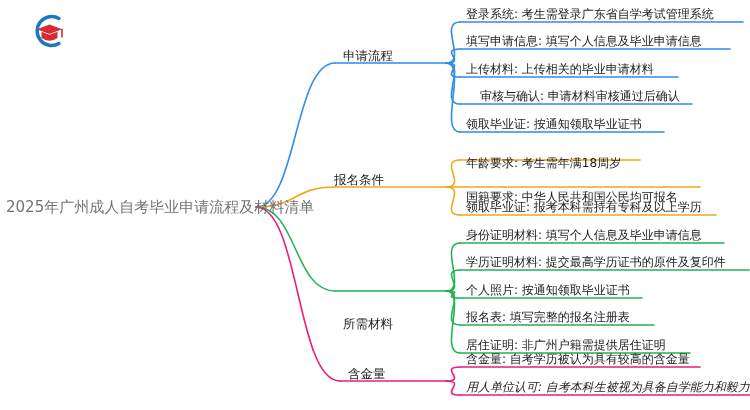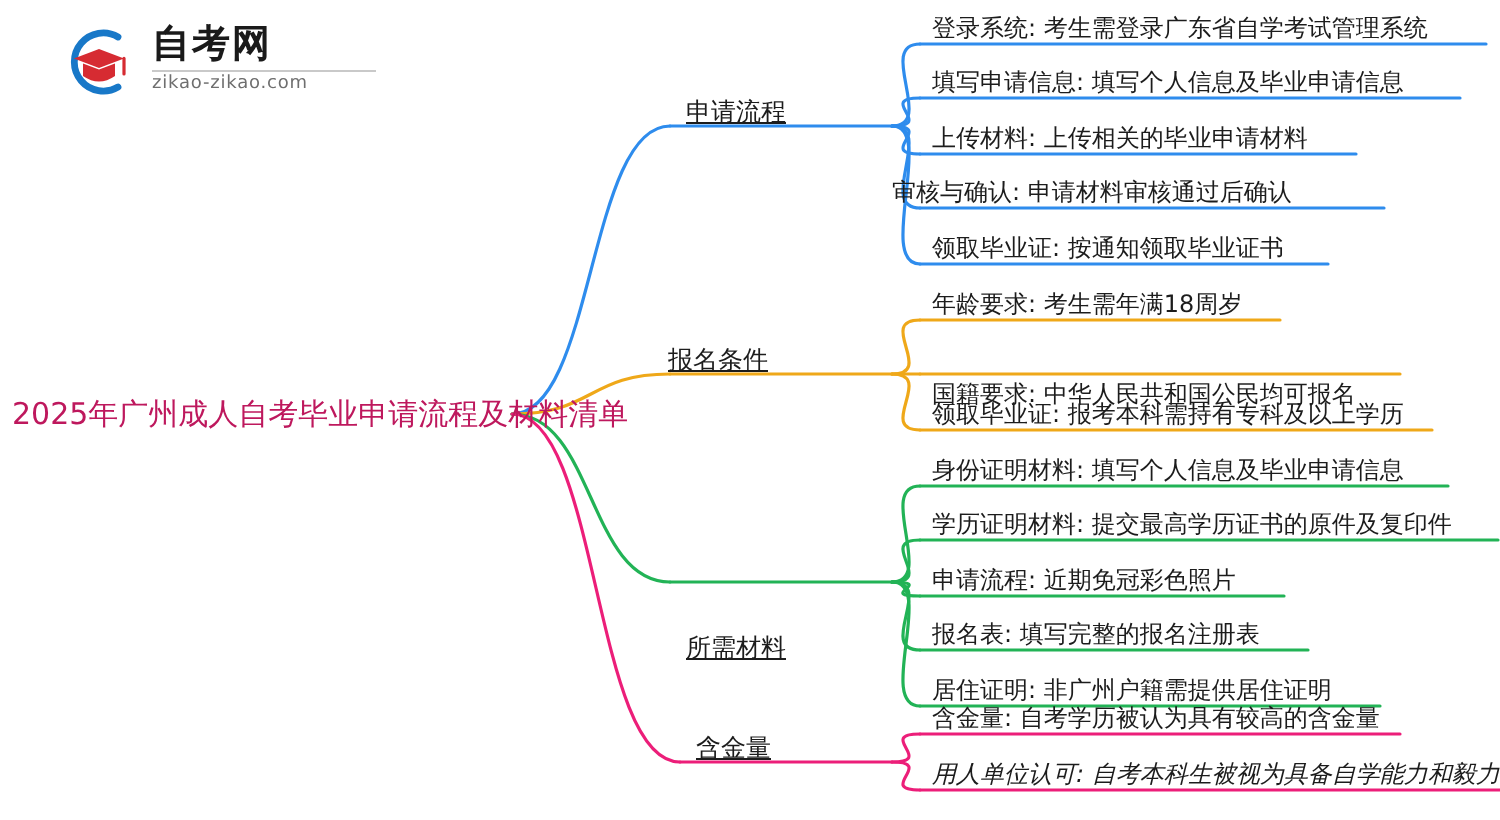--- a/index.html
+++ b/index.html
@@ -84,53 +84,47 @@
     white-space: nowrap;
     color: #1c1c1c;
     font-family: "DejaVu Sans", "Liberation Sans", sans-serif;
   }
   #root-node {
     font-size: 15px;
     line-height: 18px;
     left: 6px;
     top: 198px;
     font-weight: normal;
-    color: #be185d;
+    color: #737373;
   }
   .branch-node {
     font-size: 12.5px;
     line-height: 15px;
     color: #1c1c1c;
     text-align: left;
-    text-decoration: underline;
   }
   .leaf-node {
     font-size: 12px;
     line-height: 15px;
     color: #1c1c1c;
     padding-bottom: 2px;
   }
 </style>
 </head>
 <body>
 
 <div id="stage">
 
   <div id="logo">
     <svg id="logo-mark" viewBox="0 0 42 38">
       <path d="M31 6.5 A14.5 14.5 0 1 0 31 31.5" fill="none" stroke="#1878c8" stroke-width="3.4" stroke-linecap="round"></path>
       <path d="M21.5 12.5 L34 17.2 L21.5 22 L9 17.2 Z" fill="#d62b32"></path>
       <path d="M13.5 19.8 L13.5 26 Q21.5 31.5 29.5 26 L29.5 19.8 L21.5 22.8 Z" fill="#d62b32"></path>
       <path d="M34 17.2 L34 25" stroke="#d62b32" stroke-width="1.6" stroke-linecap="round" fill="none"></path>
     </svg>
-    <div id="logo-text-wrap">
-      <div class="logo-cn">自考网</div>
-      <div class="logo-rule"></div>
-      <div class="logo-url">zikao-zikao.com</div>
-    </div>
   </div>
 
   <svg id="wires" viewBox="0 0 750 410">
       <path d="M256,207 C297.08,207 293.92,63 335,63" stroke="#2e8ced"></path>
       <path d="M335,63 L446,63" stroke="#2e8ced"></path>
       <path d="M446,63 C468,63 438,22 460,22" stroke="#2e8ced"></path>
       <path d="M460,22 L743,22" stroke="#2e8ced"></path>
       <path d="M446,63 C468,63 438,49 460,49" stroke="#2e8ced"></path>
       <path d="M460,49 L730,49" stroke="#2e8ced"></path>
       <path d="M446,63 C468,63 438,77 460,77" stroke="#2e8ced"></path>
@@ -167,30 +161,30 @@
       <path d="M460,395 L750,395" stroke="#ec1e79"></path>
     </svg>
 
   <div class="node" id="root-node">2025年广州成人自考毕业申请流程及材料清单</div>
 
   <div id="nodes">
       <div class="node branch-node" style="left: 343px; top: 48px;">申请流程</div>
       <div class="node leaf-node" style="left: 466px; top: 7px;">登录系统: 考生需登录广东省自学考试管理系统</div>
       <div class="node leaf-node" style="left: 466px; top: 34px;">填写申请信息: 填写个人信息及毕业申请信息</div>
       <div class="node leaf-node" style="left: 466px; top: 62px;">上传材料: 上传相关的毕业申请材料</div>
-      <div class="node leaf-node" style="left: 446px; top: 89px;">审核与确认: 申请材料审核通过后确认</div>
+      <div class="node leaf-node" style="left: 480px; top: 89px;">审核与确认: 申请材料审核通过后确认</div>
       <div class="node leaf-node" style="left: 466px; top: 117px;">领取毕业证: 按通知领取毕业证书</div>
       <div class="node branch-node" style="left: 334px; top: 172px;">报名条件</div>
-      <div class="node leaf-node" style="left: 466px; top: 145px;">年龄要求: 考生需年满18周岁</div>
+      <div class="node leaf-node" style="left: 466px; top: 156px;">年龄要求: 考生需年满18周岁</div>
       <div class="node leaf-node" style="left: 466px; top: 172px; margin-top: 18px;">国籍要求: 中华人民共和国公民均可报名</div>
       <div class="node leaf-node" style="left: 466px; top: 200px;">领取毕业证: 报考本科需持有专科及以上学历</div>
       <div class="node branch-node" style="left: 343px; top: 276px; margin-top: 40px;">所需材料</div>
       <div class="node leaf-node" style="left: 466px; top: 228px;">身份证明材料: 填写个人信息及毕业申请信息</div>
       <div class="node leaf-node" style="left: 466px; top: 255px;">学历证明材料: 提交最高学历证书的原件及复印件</div>
-      <div class="node leaf-node" style="left: 466px; top: 283px;">申请流程: 近期免冠彩色照片</div>
+      <div class="node leaf-node" style="left: 466px; top: 283px;">个人照片: 按通知领取毕业证书</div>
       <div class="node leaf-node" style="left: 466px; top: 310px; text-align: right;">报名表: 填写完整的报名注册表</div>
       <div class="node leaf-node" style="left: 466px; top: 338px;">居住证明: 非广州户籍需提供居住证明</div>
       <div class="node branch-node" style="left: 348px; top: 366px;">含金量</div>
       <div class="node leaf-node" style="left: 466px; top: 352px;">含金量: 自考学历被认为具有较高的含金量</div>
       <div class="node leaf-node" style="left: 466px; top: 380px; font-style: italic;">用人单位认可: 自考本科生被视为具备自学能力和毅力</div>
     </div>
 
 </div>
 
 </body></html>

